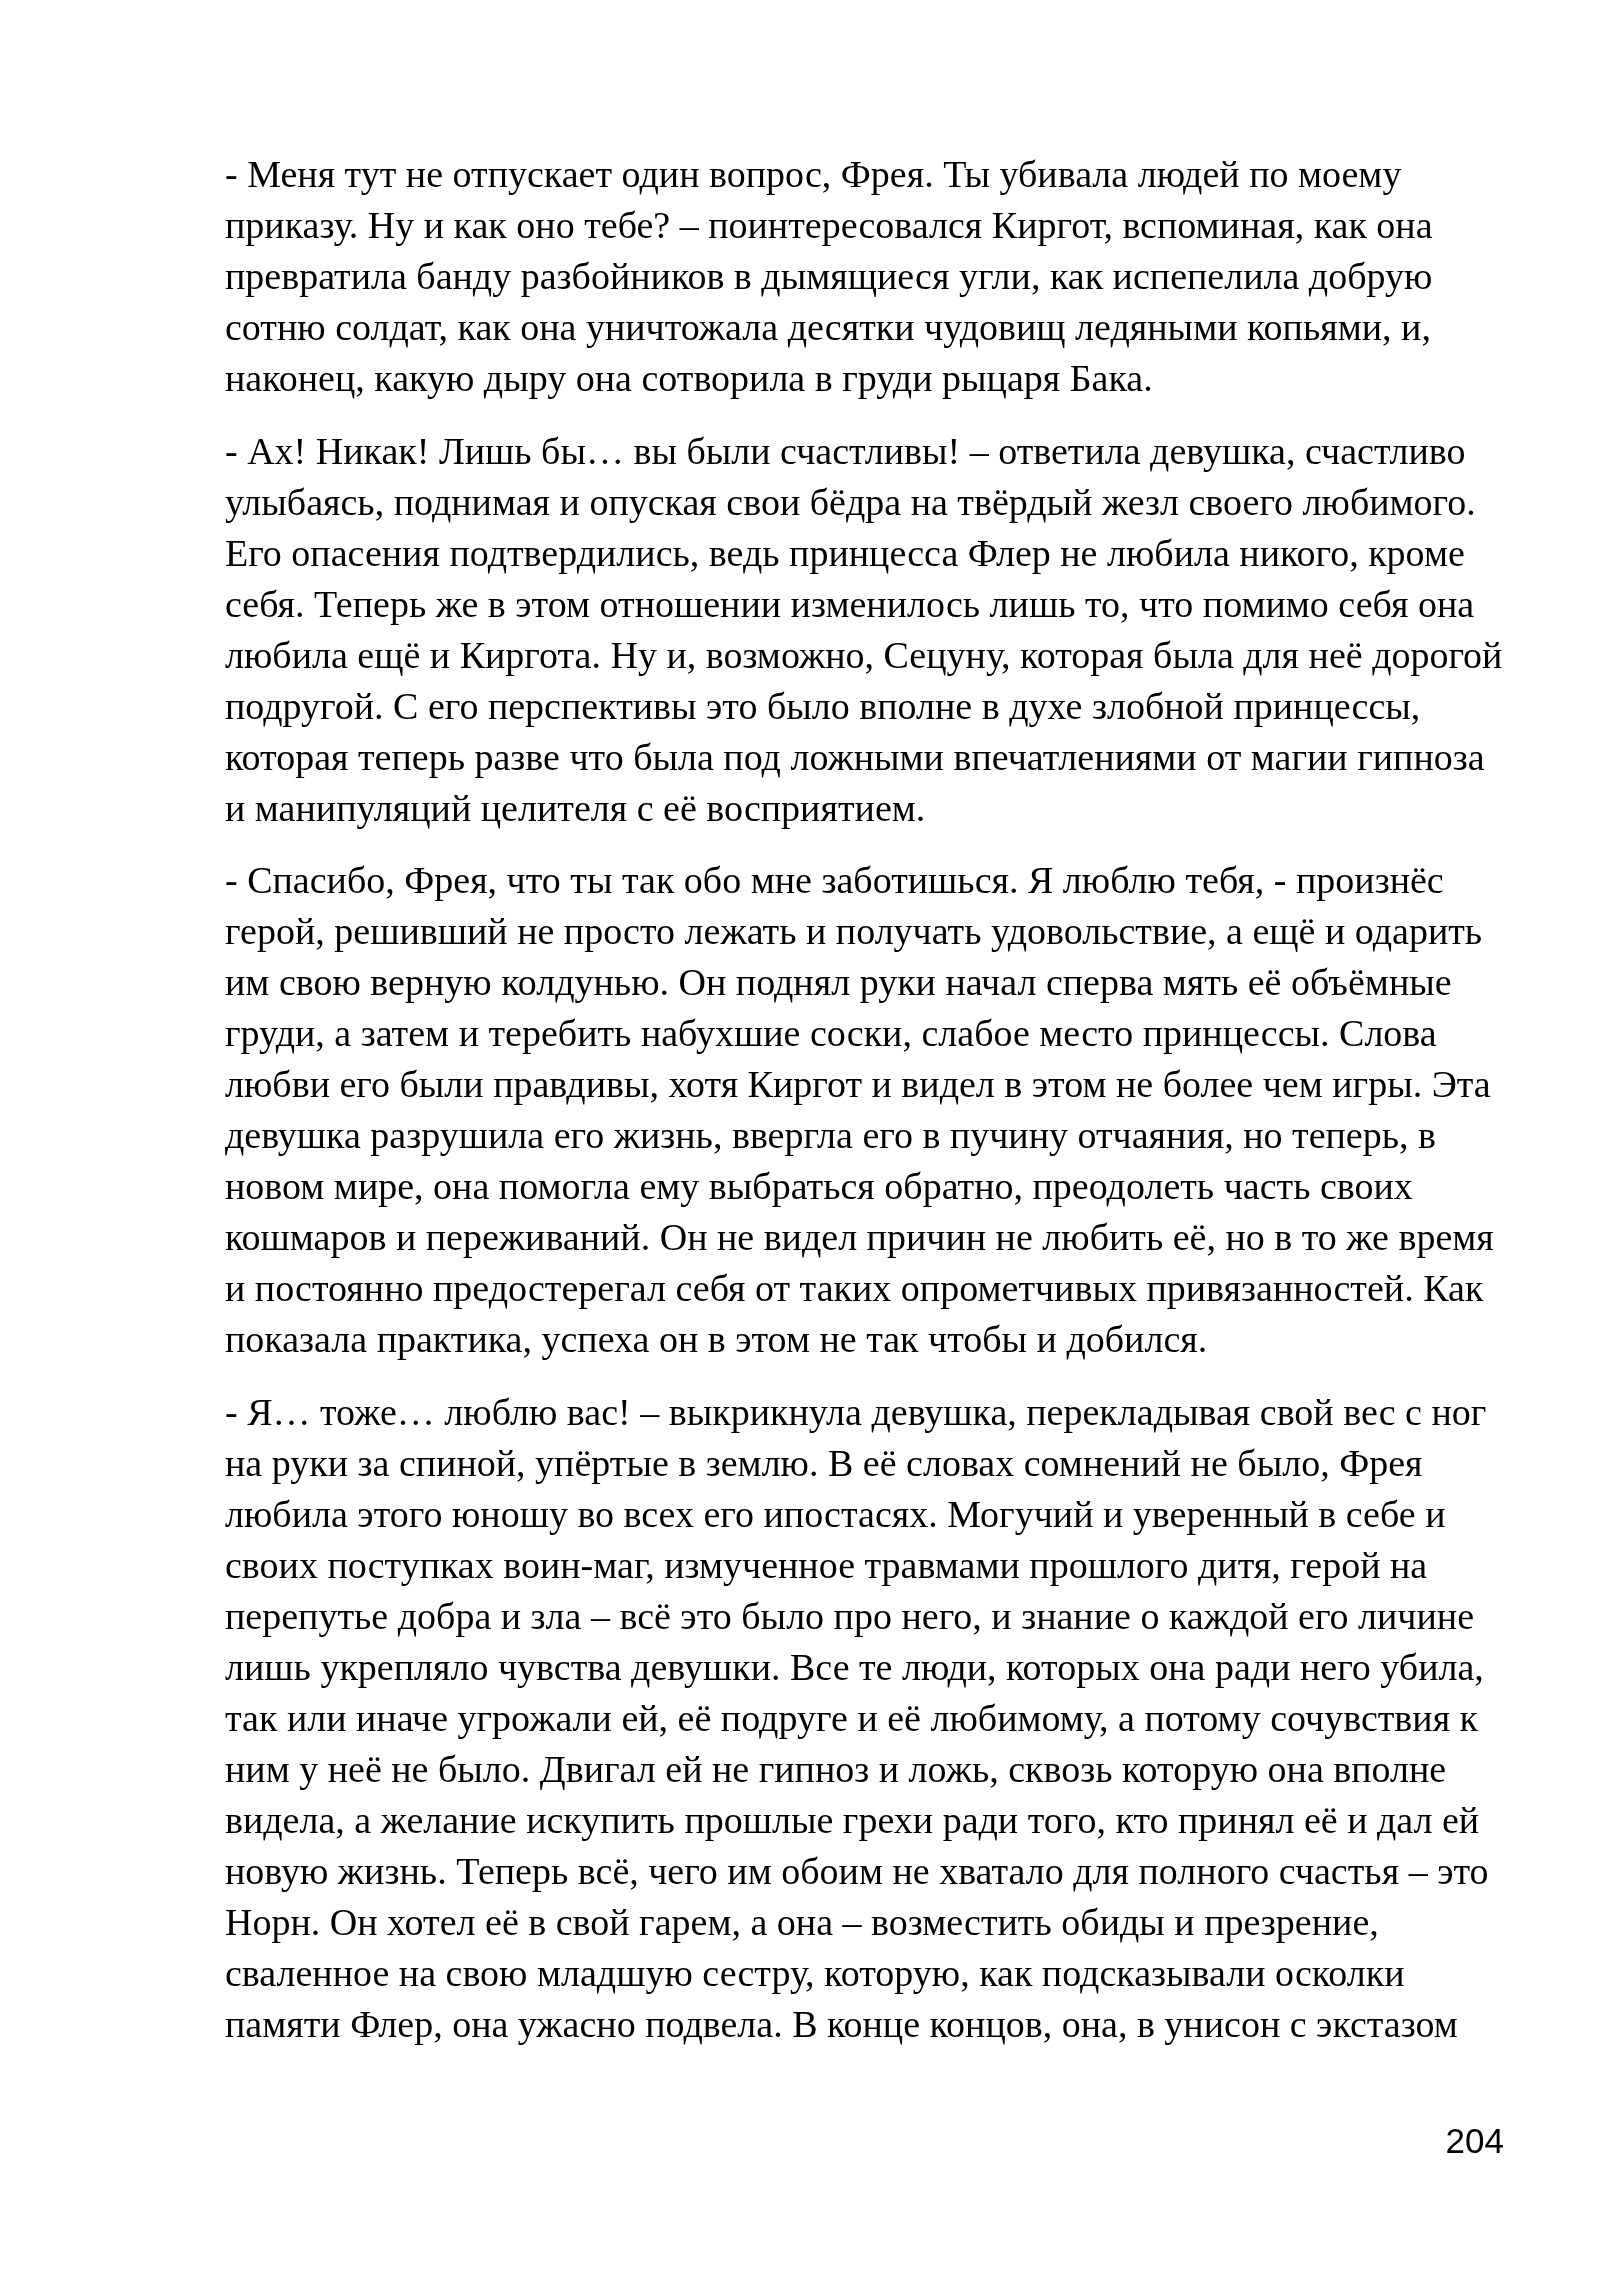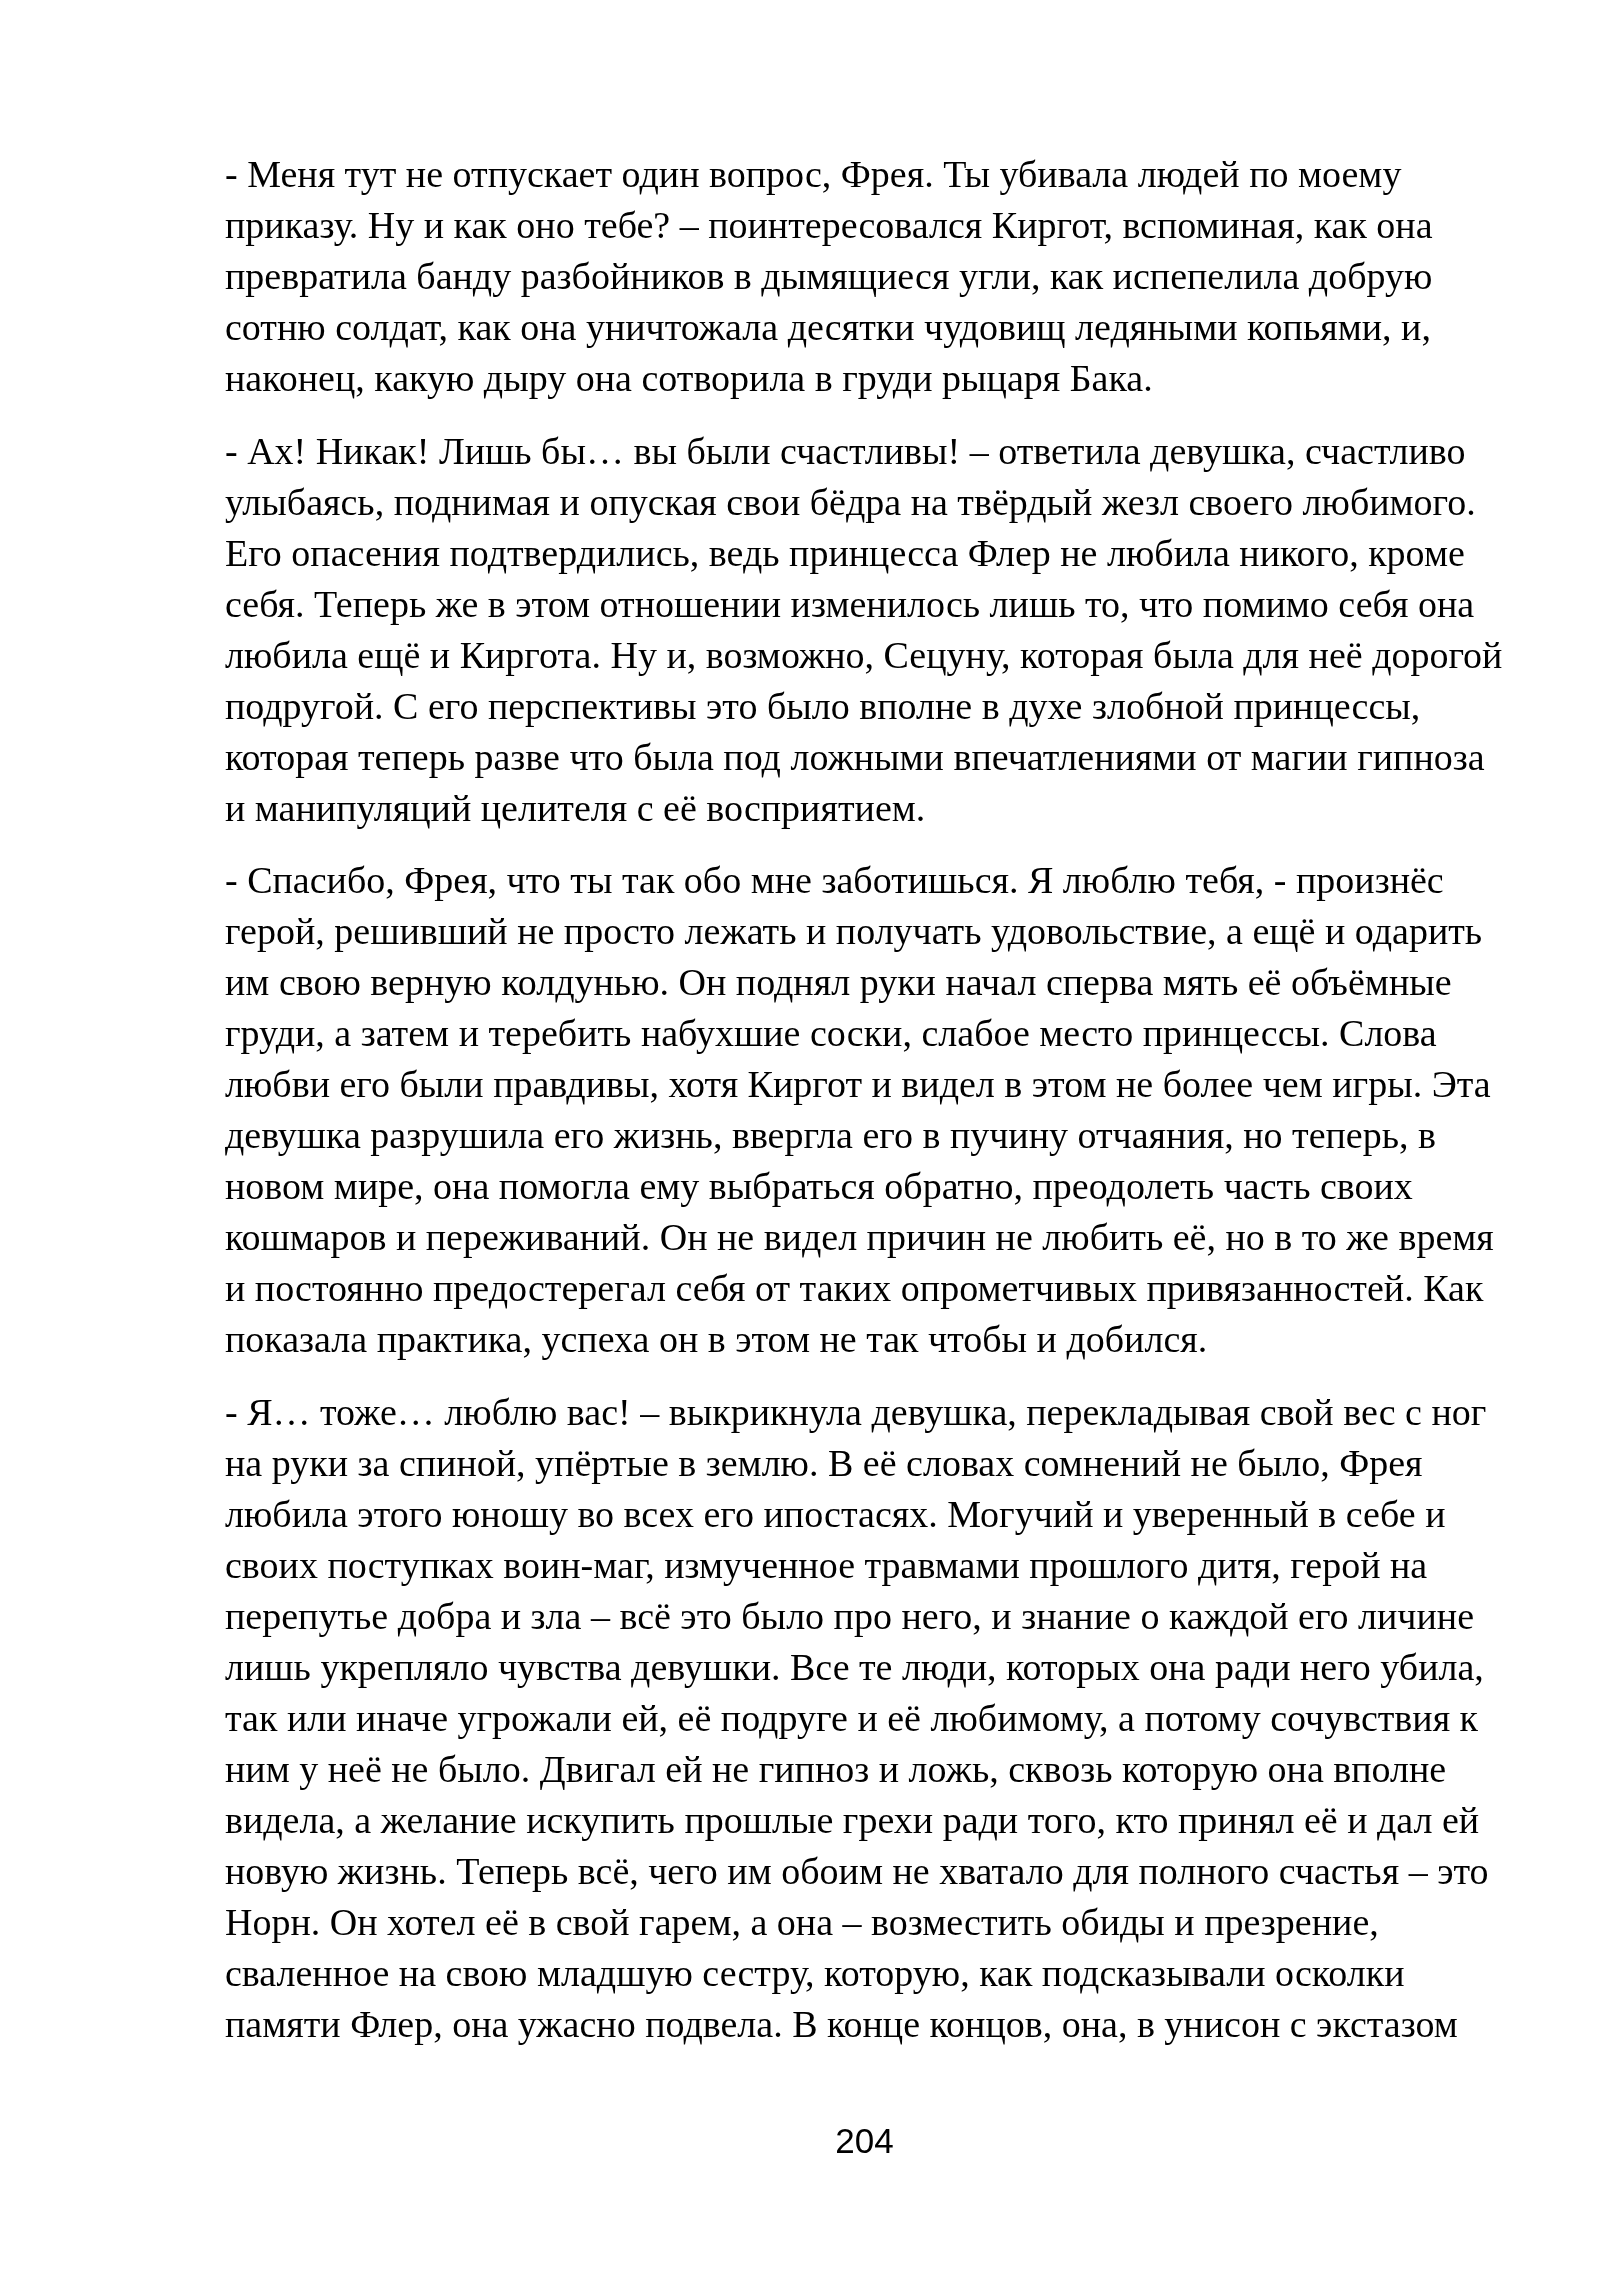--- a/index.html
+++ b/index.html
@@ -28,21 +28,21 @@
   }
   .content p {
     margin: 0 0 21.6px 0;
     padding: 0;
   }
   .footer {
     position: absolute;
     left: 225px;
     top: 2123px;
     width: 1279px;
-    text-align: center;
+    text-align: right;
     font-family: "Liberation Sans", "DejaVu Sans", sans-serif;
     font-size: 35px;
     line-height: 1;
     color: #000000;
   }
 </style>
 </head>
 <body>
 
 <div class="page">

